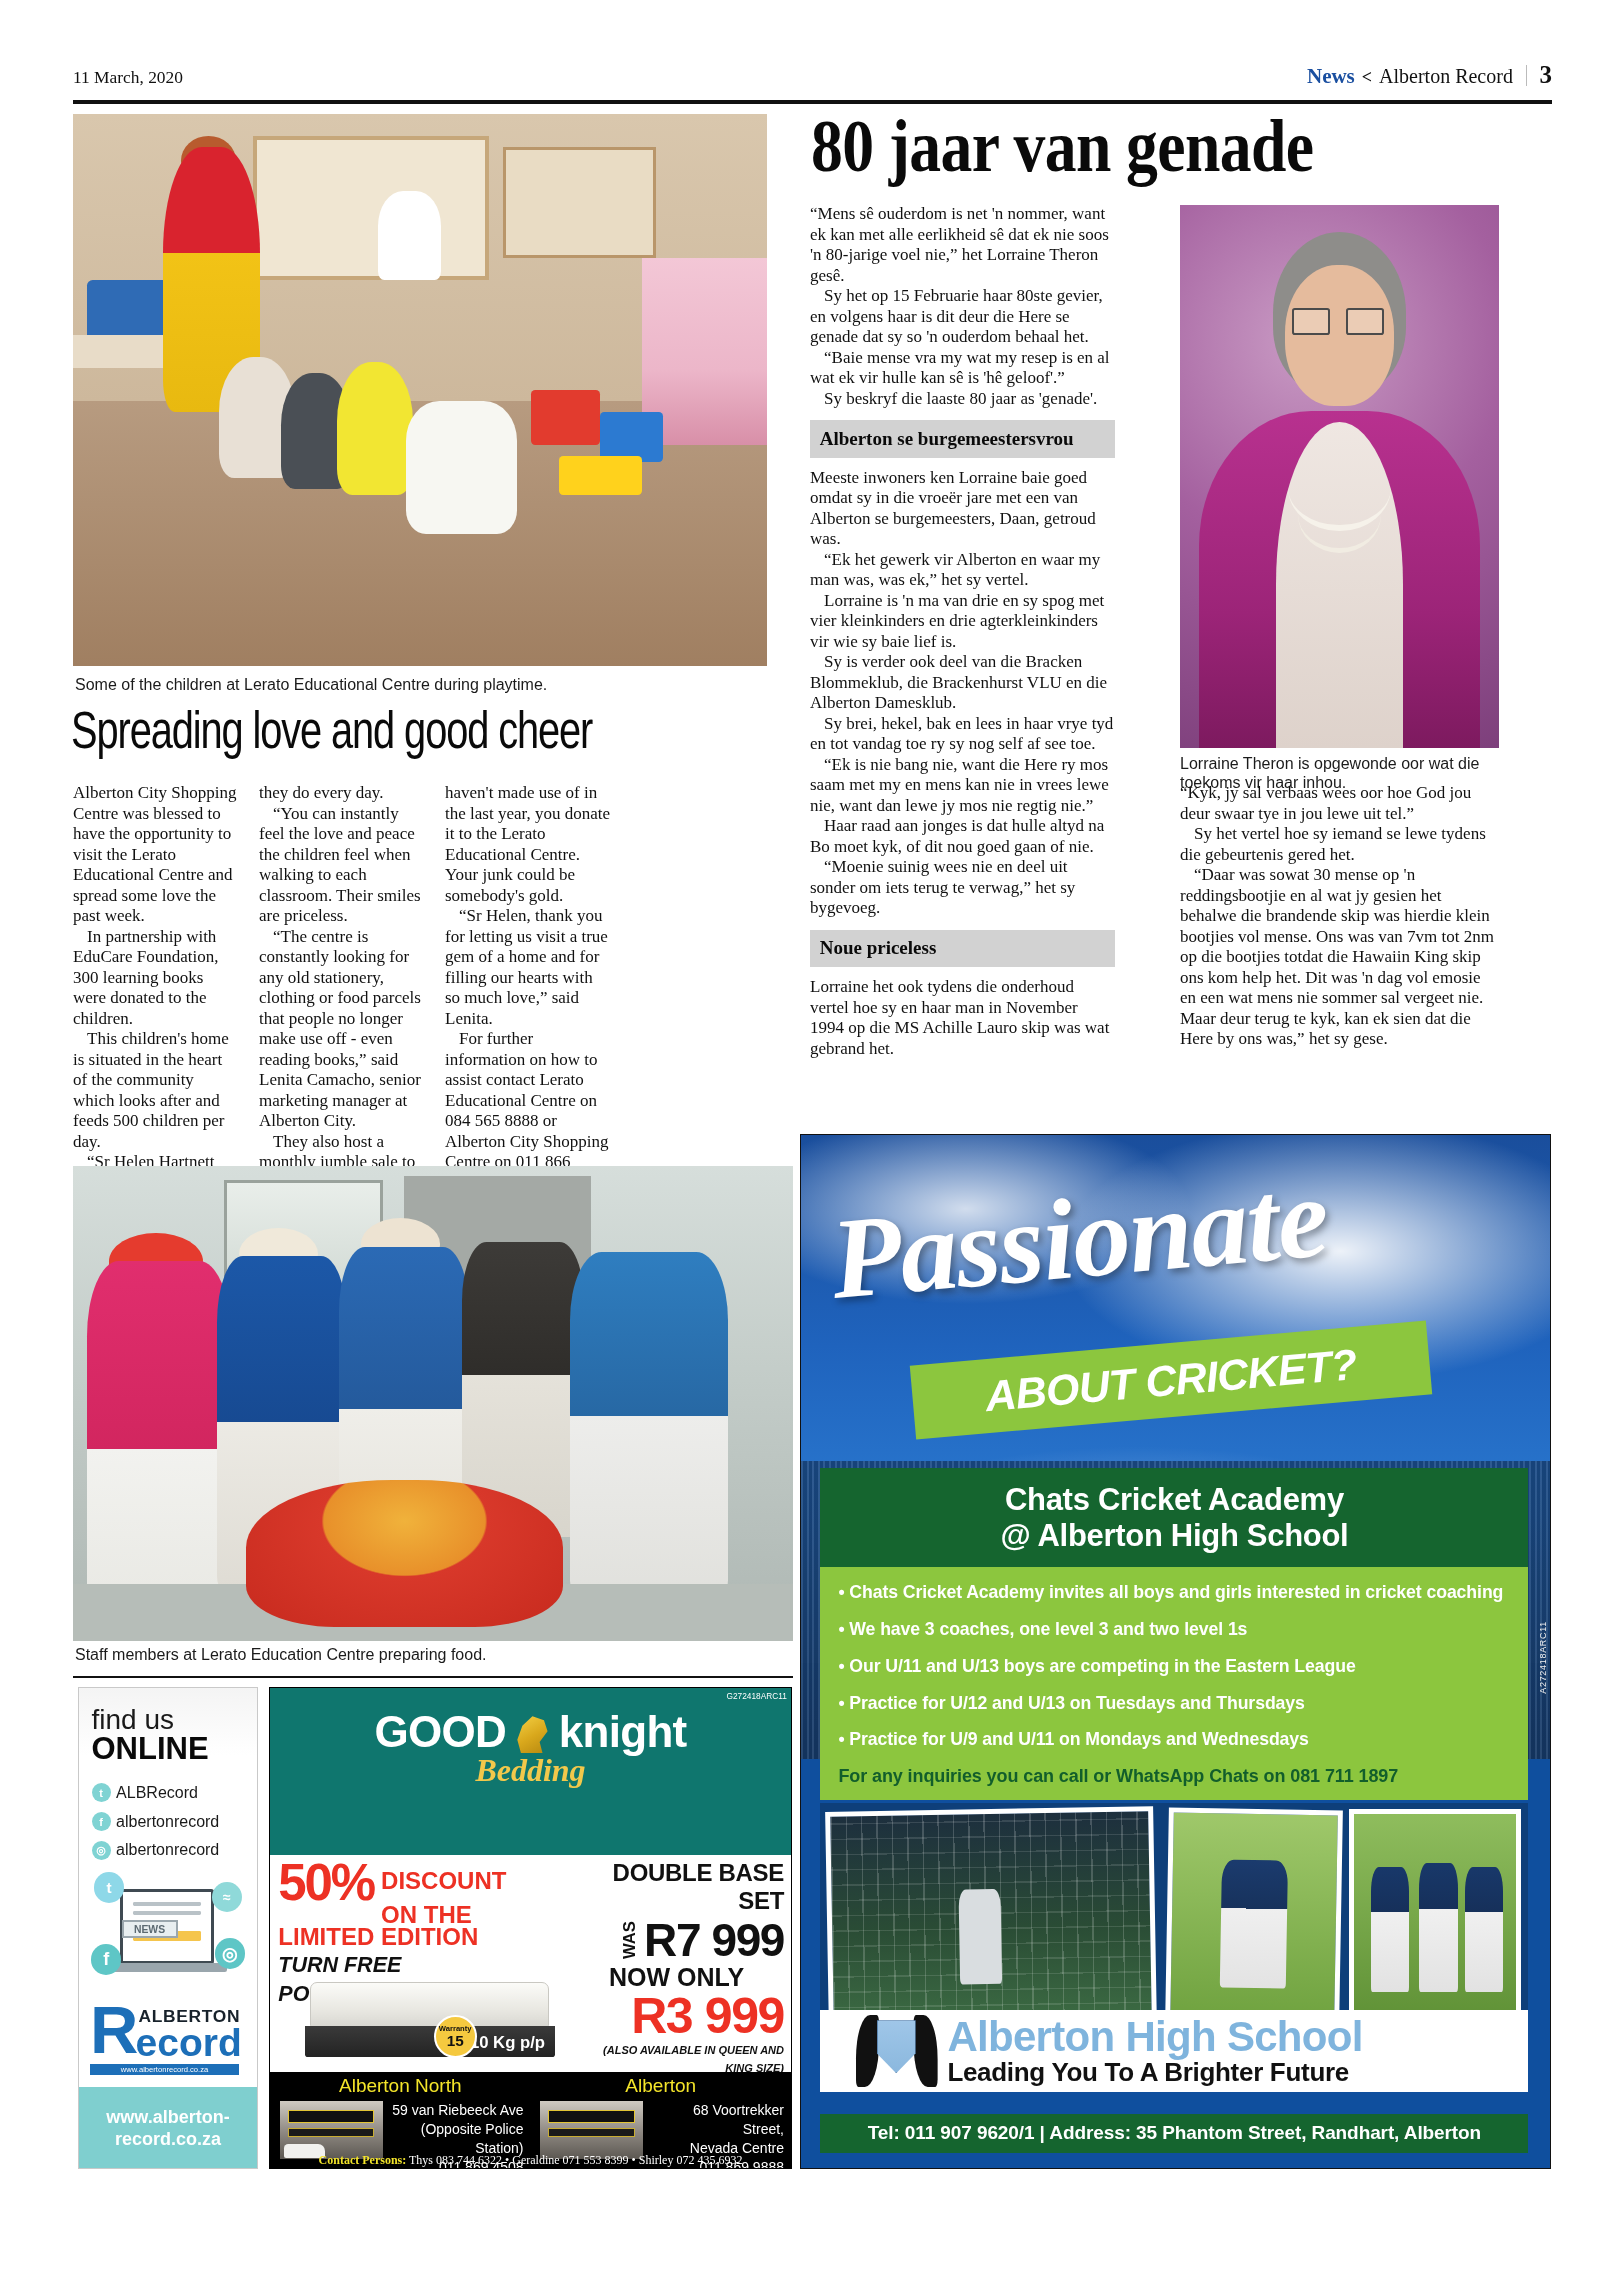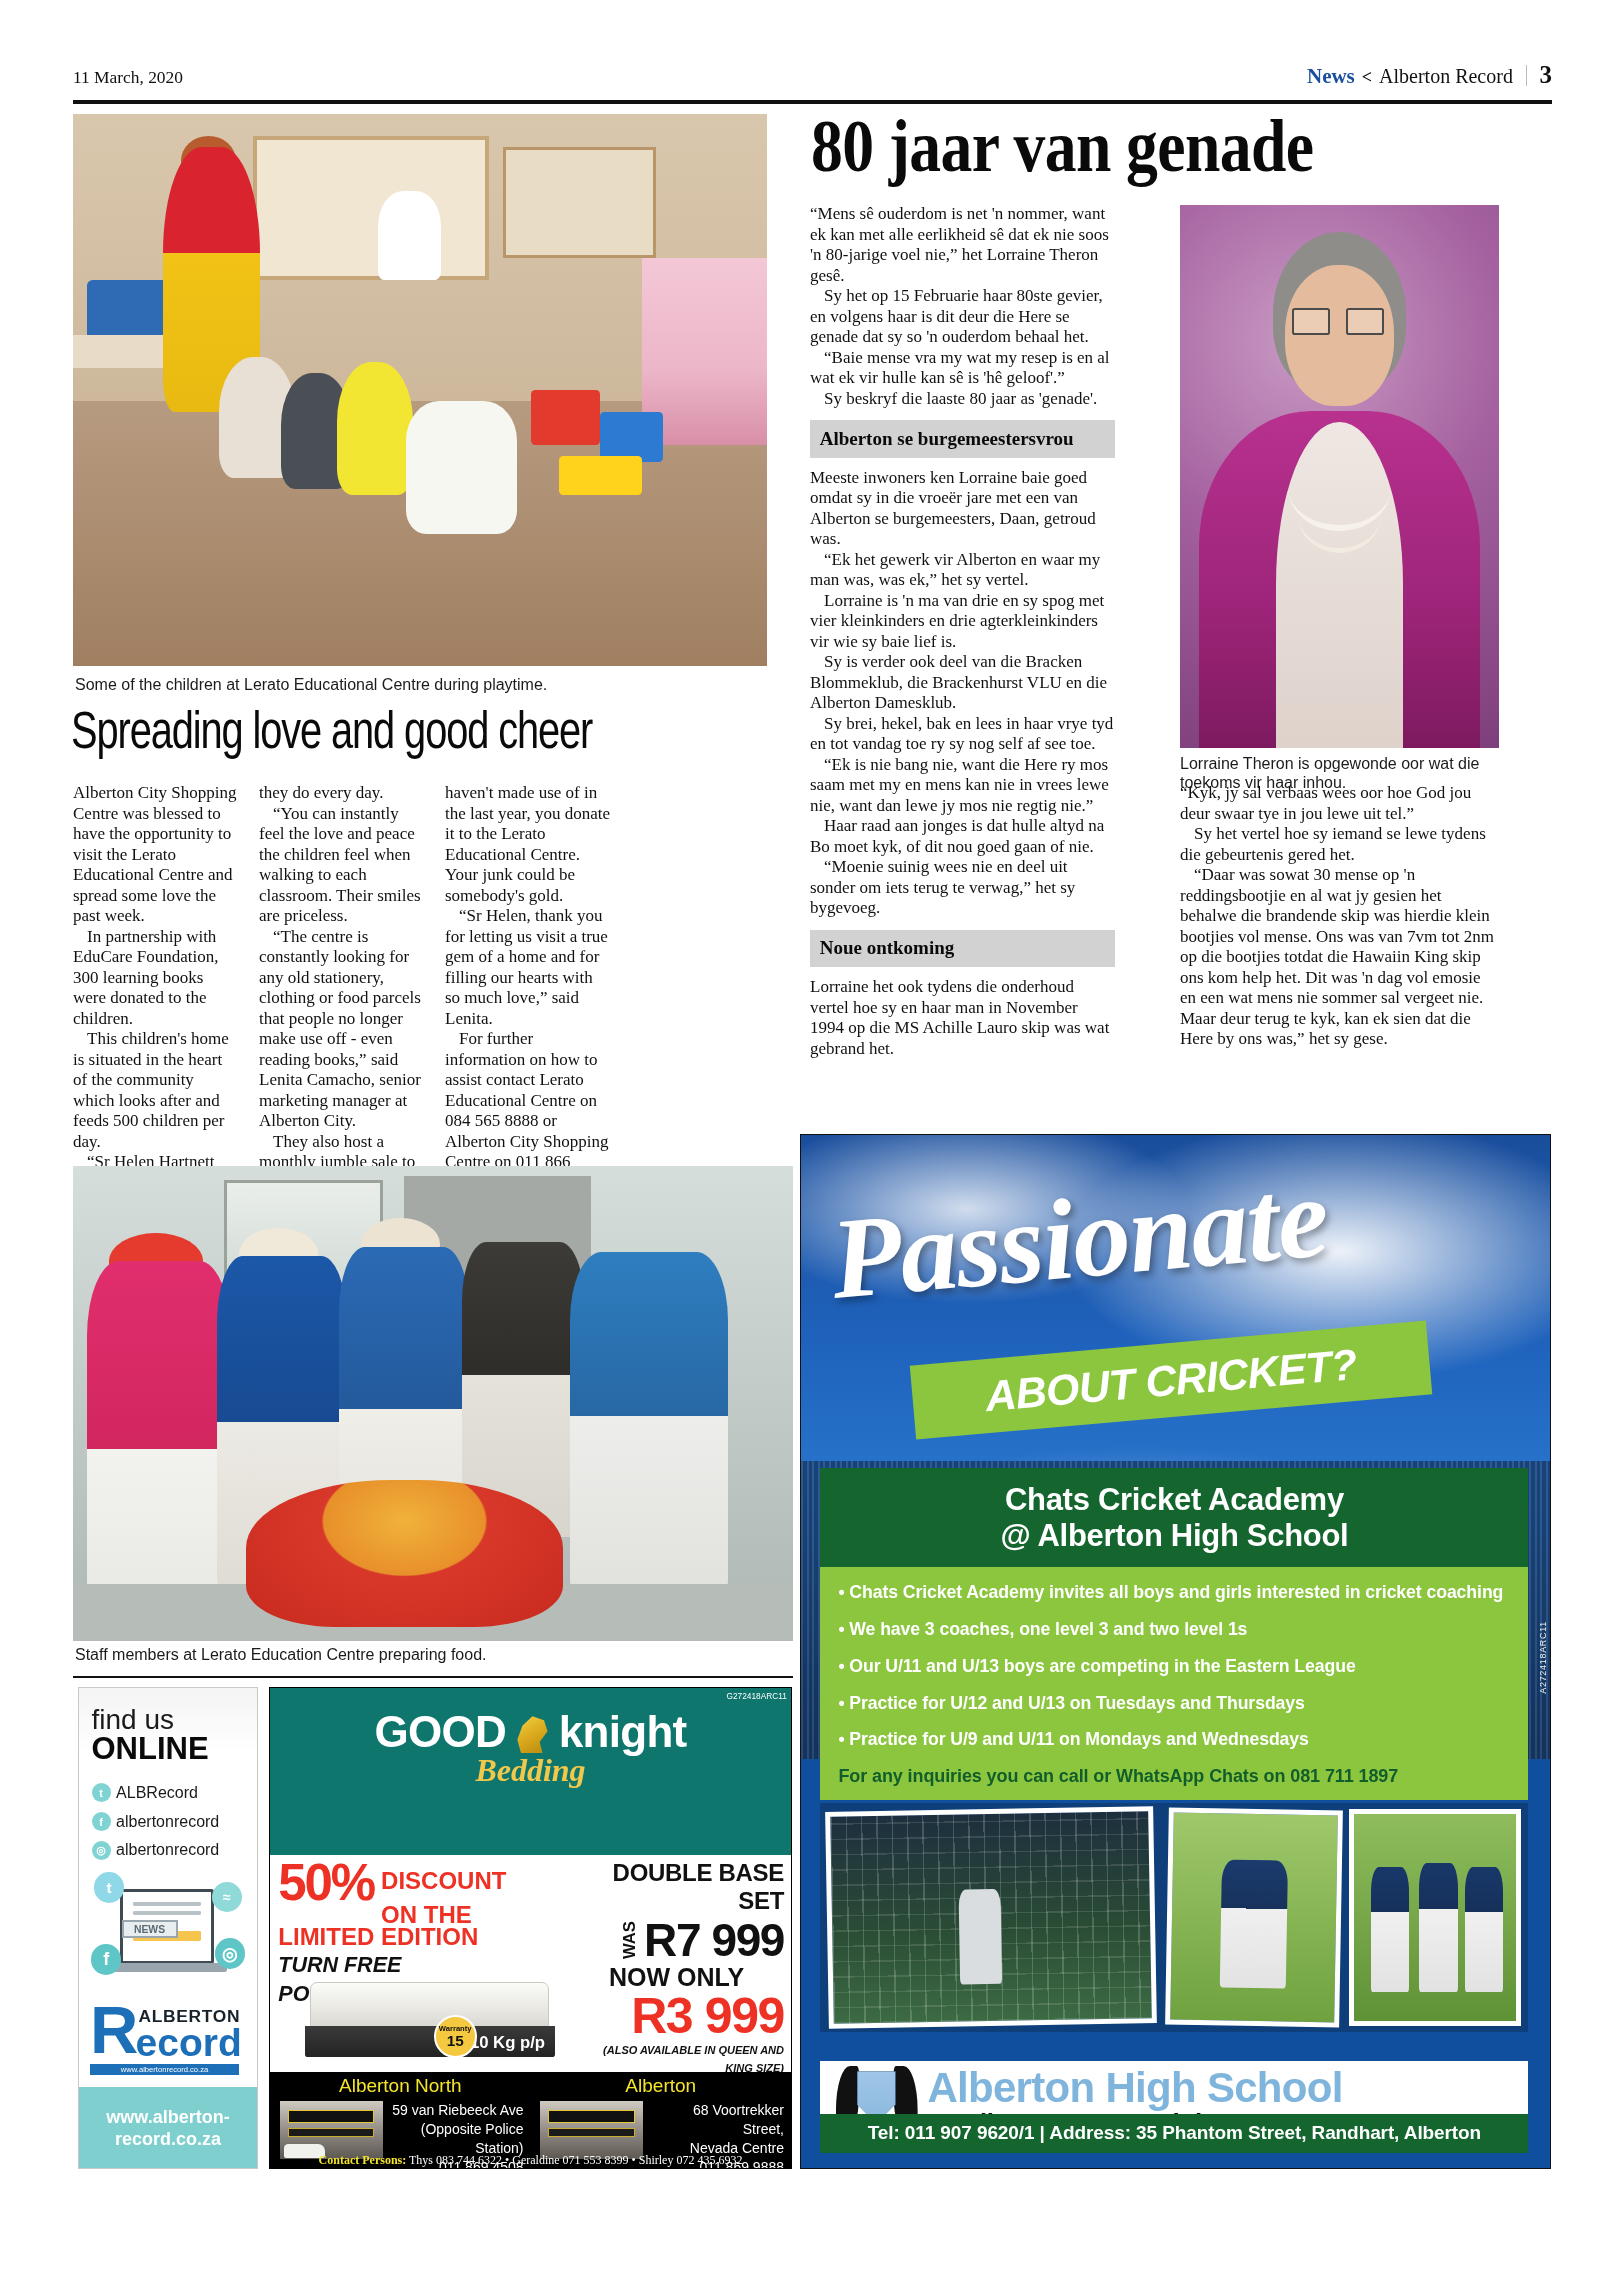--- a/index.html
+++ b/index.html
@@ -571,23 +571,23 @@
   .ck-ph3 .pl3 { position:absolute; left: 68%; top: 26%; width: 24%; height: 60%;
     background: linear-gradient(180deg,#18386a 0%, #16305a 36%, #f0f0f0 36%, #e2e2e2 100%); border-radius: 20% 20% 4% 4%;}
   .ck-sidecode {
     position:absolute; right: 2.1px; top: 486px;
     font-family:"Liberation Sans",sans-serif; font-size: 9px; color:#f0f0f0;
     writing-mode: vertical-rl; transform: rotate(180deg);
     letter-spacing: 0.7px;
   }
 
   .ck-school {
-    position:absolute; left: 19.4px; top: 926px; width: 708px; height: 82px;
+    position:absolute; left: 19.4px; top: 875px; width: 708px; height: 82px;
     background:#ffffff;
-    display:flex; align-items:center;
+    display:flex; align-items:center;padding-left:20px;
   }
   .ck-crest {
     position:relative; width: 82px; height: 78px; margin-left: 15.3px; flex:none;
   }
   .ck-crest .shield {
     position:absolute; left: 21px; top: 8.3px; width: 39px; height: 53px;
     background: linear-gradient(180deg,#9fc6e8 0%, #8bb8de 100%);
     clip-path: polygon(0 0, 100% 0, 100% 62%, 50% 100%, 0 62%);
     border: 1.4px solid #5e89b5;
   }
@@ -690,21 +690,21 @@
     <p>Meeste inwoners ken Lorraine baie goed omdat sy in die vroeër jare met een van Alberton se burgemeesters, Daan, getroud was.</p>
     <p>“Ek het gewerk vir Alberton en waar my man was, was ek,” het sy vertel.</p>
     <p>Lorraine is 'n ma van drie en sy spog met vier kleinkinders en drie agterkleinkinders vir wie sy baie lief is.</p>
     <p>Sy is verder ook deel van die Bracken Blommeklub, die Brackenhurst VLU en die Alberton Damesklub.</p>
     <p>Sy brei, hekel, bak en lees in haar vrye tyd en tot vandag toe ry sy nog self af see toe.</p>
     <p>“Ek is nie bang nie, want die Here ry mos saam met my en mens kan nie in vrees lewe nie, want dan lewe jy mos nie regtig nie.”</p>
     <p>Haar raad aan jonges is dat hulle altyd na Bo moet kyk, of dit nou goed gaan of nie.</p>
     <p>“Moenie suinig wees nie en deel uit sonder om iets terug te verwag,” het sy bygevoeg.</p>
 
     <div class="subhead-band">
-      <span>Noue ontkoming</span>
+      <span>Noue priceless</span>
     </div>
 
     <p>Lorraine het ook tydens die onderhoud vertel hoe sy en haar man in November 1994 op die MS Achille Lauro skip was wat gebrand het.</p>
   </div>
 
   <div class="photo-lorraine">
     <div class="pl-bg"></div>
     <div class="pl-jacket"></div>
     <div class="pl-blouse"></div>
     <div class="pl-hair"></div>

